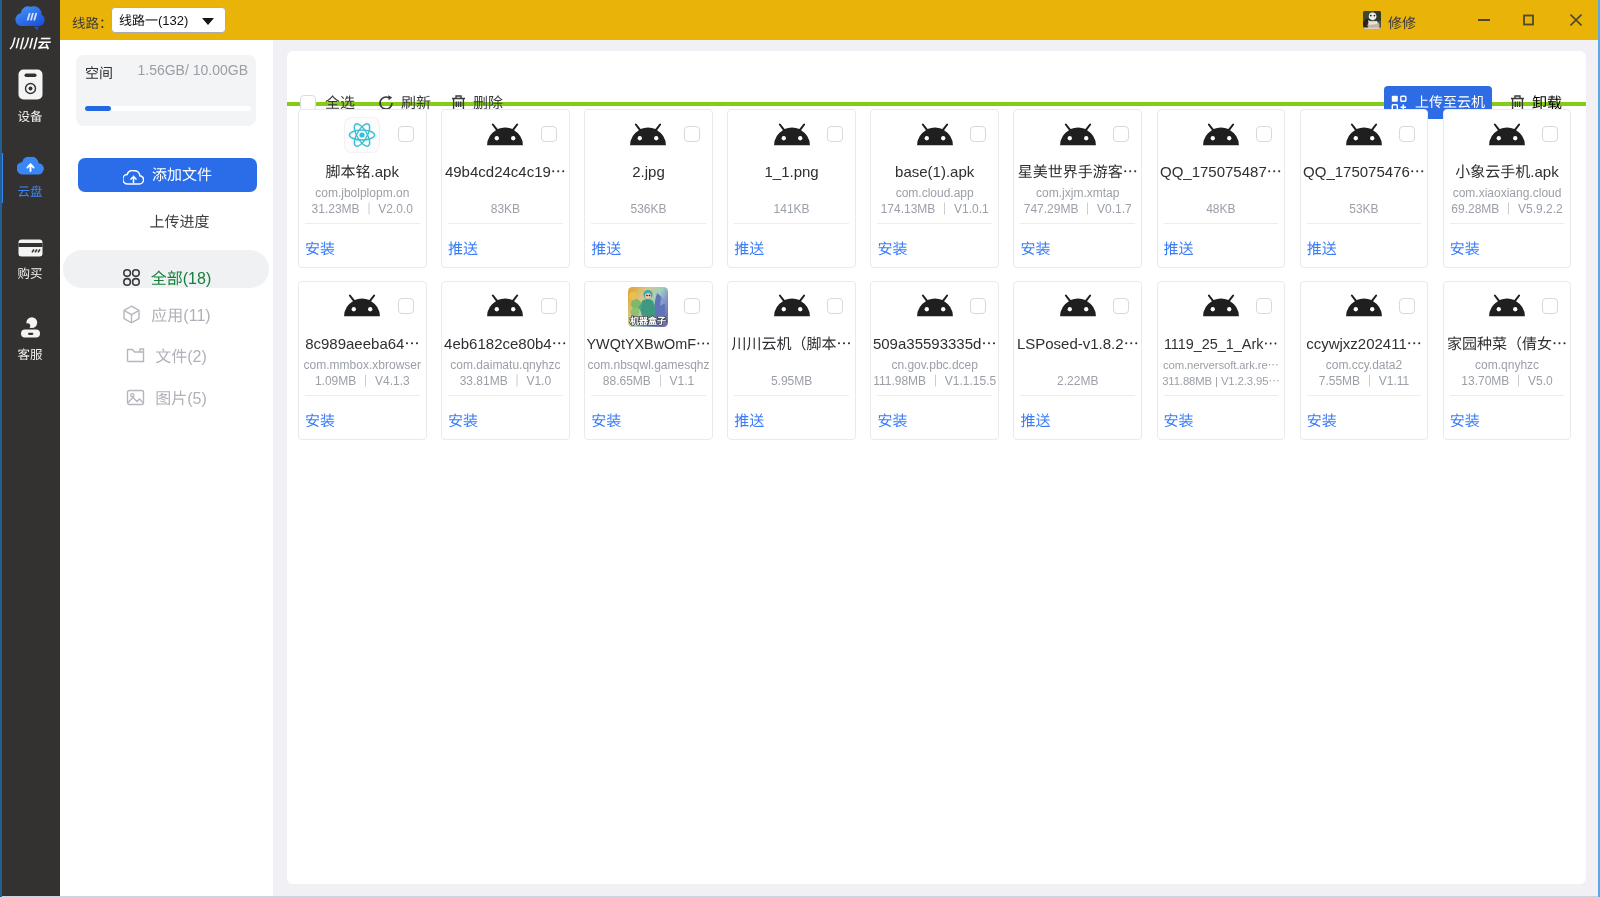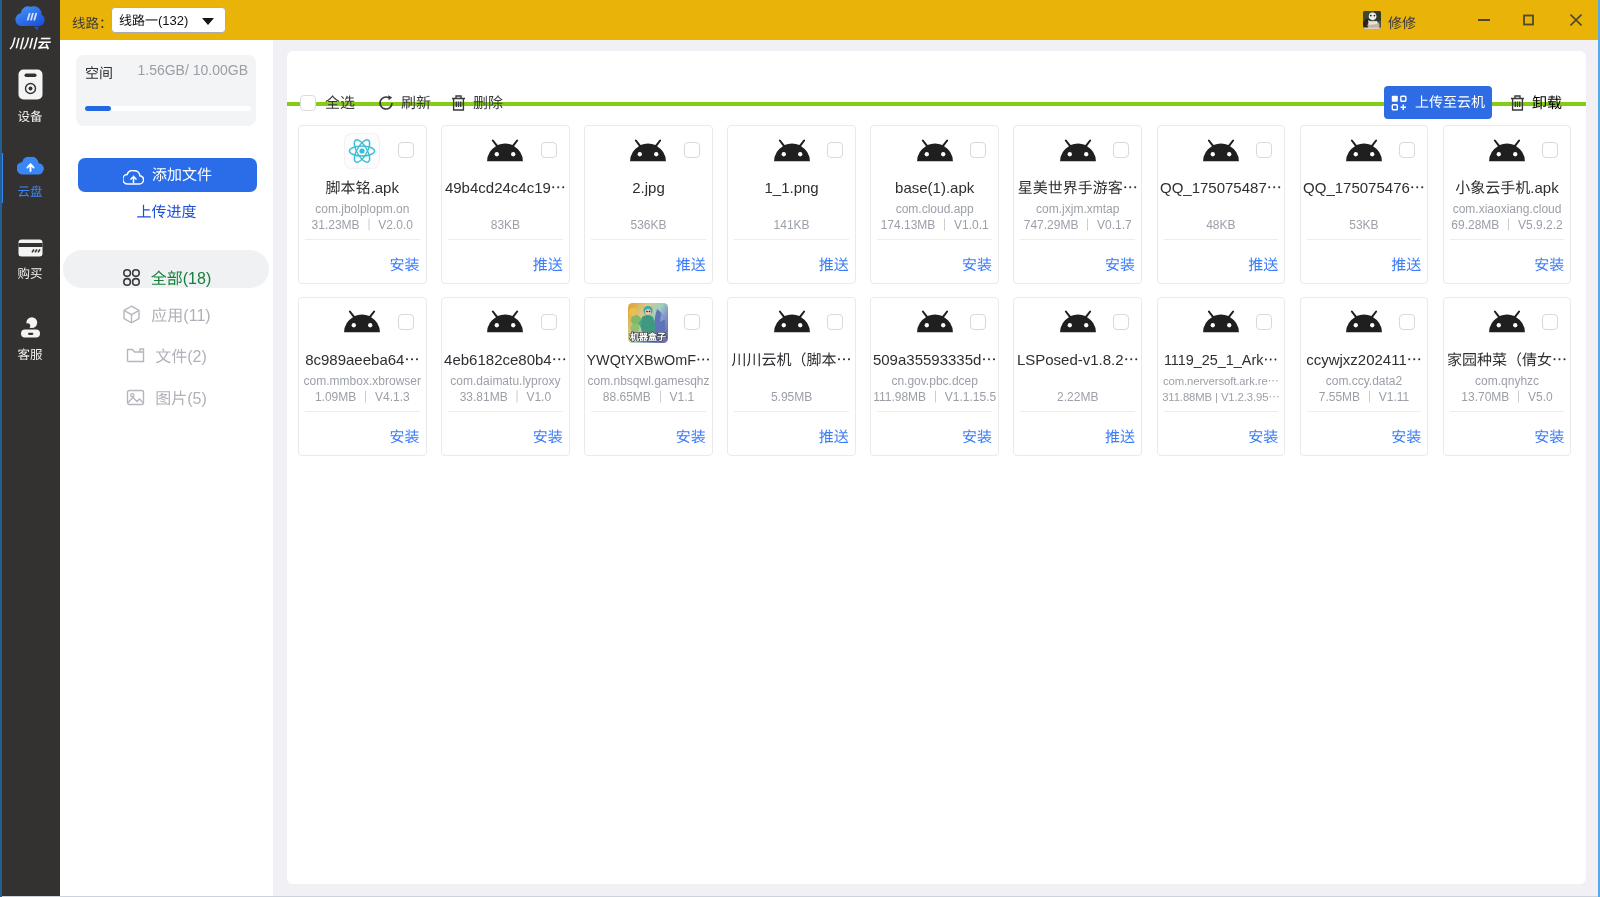--- a/index.html
+++ b/index.html
@@ -31,53 +31,53 @@
 
 
 #side { position:absolute; left:60px; top:40px; width:213px; height:857px; background:#ffffff;padding-left:42px; }
 #spaceCard { position:absolute; left:16px; top:15px; width:180px; height:71px; background:#f3f4f6; border-radius:8px; }
 #spaceCard .t1 { position:absolute; left:9px; top:7px; font-size:14px; color:#333; }
 #spaceCard .t2 { position:absolute; right:8px; top:7px; font-size:14px; color:#9b9ea5; }
 #track { position:absolute; left:9px; top:51px; width:166px; height:5px; background:#fff; border-radius:3px; }
 #fill { width:26px; height:5px; background:#2468e4; border-radius:3px; }
 #addBtn { position:absolute; left:18px; top:118px; width:179px; height:34px; background:#2b6de9; border-radius:7px; color:#fff; font-size:15px; text-align:center; line-height:34px; }
 #addBtn svg { vertical-align:-5px; margin-right:8px; }
-#upLink { position:absolute; left:0; top:160px; width:213px; text-align:center; font-size:15px; color:#1d4ed8; }
+#upLink { position:absolute; left:0; top:170px; width:239px; text-align:center; font-size:15px; color:#404040; }
 .sItem { position:absolute; left:0; width:213px; height:38px; display:flex; align-items:center; justify-content:center; font-size:16px; color:#afb2b9; }
 .sItem svg { margin-right:10px; }
 #si0 { top:218px; color:#15803d; }
 #pill { position:absolute; left:3px; top:210px; width:206px; height:38px; background:#f0f1f3; border-radius:19px; }
 #si1 { top:255px; } #si2 { top:296px; } #si3 { top:338px; }
 
 
 #panel { position:absolute; left:287px; top:51px; width:1299px; height:833px; background:#fff; border-radius:6px; }
 #toolbar { position:absolute; left:0; top:0; width:1299px; height:27px; border-bottom:4px solid #84cc16;margin-top:28px; }
 .tbi { position:absolute; top:0; height:45px; line-height:47px; font-size:15px; color:#3a3a3e; }
 #tbCheck { position:absolute; left:13px; top:16px; width:16px; height:16px; border:1px solid #dcdce0; border-radius:4px; background:#fff; }
 #tbSel { left:38px; }
 #tbRef { left:91px; } #tbDel { left:164px; }
 .tbi svg { vertical-align:-3px; margin-right:7px; }
 #upBtn { position:absolute; right:94px; top:7px; width:108px; height:33px; background:#2e6ce5; border-radius:4px; color:#fff; font-size:14px; text-align:center; line-height:33px; }
 #upBtn svg { vertical-align:-4px; margin-right:8px; }
 #unin { position:absolute; right:24px; top:0; height:45px; line-height:47px; font-size:15px; color:#000000; }
 #unin svg { vertical-align:-3px; margin-right:7px; }
 
-#grid { position:absolute; left:11px; top:58px; width:1281px; display:flex; flex-wrap:wrap; gap:12.5px 14.5px;margin-top:16px; }
+#grid { position:absolute; left:11px; top:58px; width:1281px; display:flex; flex-wrap:wrap; gap:12.5px 14.5px; }
 .card { position:relative; width:128.6px; height:159px; background:#fff; border:1px solid #e9eaec; border-radius:4px; }
 .icslot { position:absolute; left:0; top:7px; width:100%; height:36px; display:flex; align-items:center; justify-content:center; }
 .ricobox { width:36px; height:36px; border-radius:8px; background:#fcfcfd; box-shadow:0 0 0 1px #f1f2f3 inset; display:flex; align-items:center; justify-content:center; }
 .gico { width:40px; height:40px;text-align:center; }
 .gslot { top:5px; height:40px; }
 .cb { position:absolute; top:16px; right:12px; width:16px; height:16px; border:1px solid #d8d9dd; border-radius:4px; background:#fff; }
 .fname { position:absolute; left:0; top:51px; width:100%; height:22px; line-height:22px; font-size:15px; color:#2f2f33; text-align:center; white-space:nowrap; overflow:hidden; }
 .fname.sm { font-size:14.4px; }
 .sm2 { font-size:11.3px !important; letter-spacing:-0.1px; }
 .pkg { position:absolute; left:0; top:75px; width:100%; height:16px; line-height:16px; font-size:12px; color:#9b9fa8; text-align:center; white-space:nowrap; overflow:hidden; }
 .fsize { position:absolute; left:0; top:91px; width:100%; height:16px; line-height:16px; font-size:12px; color:#9b9fa8; text-align:center; white-space:nowrap; overflow:hidden; }
-.act { position:absolute; left:6px; right:6px; top:113px; height:45px; border-top:1px solid #ededf1; text-align:right; line-height:49px; font-size:15px; color:#3b7cf9; }
+.act { position:absolute; left:6px; right:6px; top:113px; height:45px; border-top:1px solid #ededf1; text-align:left; line-height:49px; font-size:15px; color:#3b7cf9; }
 </style></head>
 <body>
 <div id="edgeL"></div>
 <div id="edgeR"></div>
 <div id="edgeB"></div>
 
 <div id="topbar">
   <span id="lineLabel">线路：</span>
   <div id="dropdown">线路一(132)<span class="caret"></span></div>
   <div id="user"><svg width="18" height="18" viewBox="0 0 18 18">
@@ -371,21 +371,21 @@
 <div class="card">
         <div class="icslot">
           <svg width="40" height="23" viewBox="0 0 38 22" preserveAspectRatio="none" style="margin-top:-2px">
             <path fill="#1f1f1f" d="M27.6 6.9 L31.3 2 A0.95 0.95 0 0 0 29.78 0.85 L26 5.85 A17.2 17.2 0 0 0 19 4.4 a17.2 17.2 0 0 0 -7 1.45 L8.22 0.85 A0.95 0.95 0 0 0 6.7 2 l3.7 4.9 A17 17 0 0 0 2 21.2 l34 0 A17 17 0 0 0 27.6 6.9 Z"></path>
             <circle cx="11.2" cy="14.6" r="2.05" fill="#fff"></circle>
             <circle cx="26.8" cy="14.6" r="2.05" fill="#fff"></circle>
           </svg>
         </div>
         <span class="cb"></span>
         <div class="fname ">4eb6182ce80b4⋯</div>
-        <div class="pkg">com.daimatu.lyproxy</div>
+        <div class="pkg">com.daimatu.qnyhzc</div>
         <div class="fsize">33.81MB ｜ V1.0</div>
         <div class="act">安装</div>
       </div>
 <div class="card">
         <div class="icslot gslot">
           <div class="gico"><svg width="40" height="40" viewBox="0 0 40 40">
               <defs>
                 <linearGradient id="gbg" x1="0" y1="0.2" x2="1" y2="0.8">
                   <stop offset="0" stop-color="#e0a83f"></stop>
                   <stop offset="0.28" stop-color="#d8c788"></stop>

